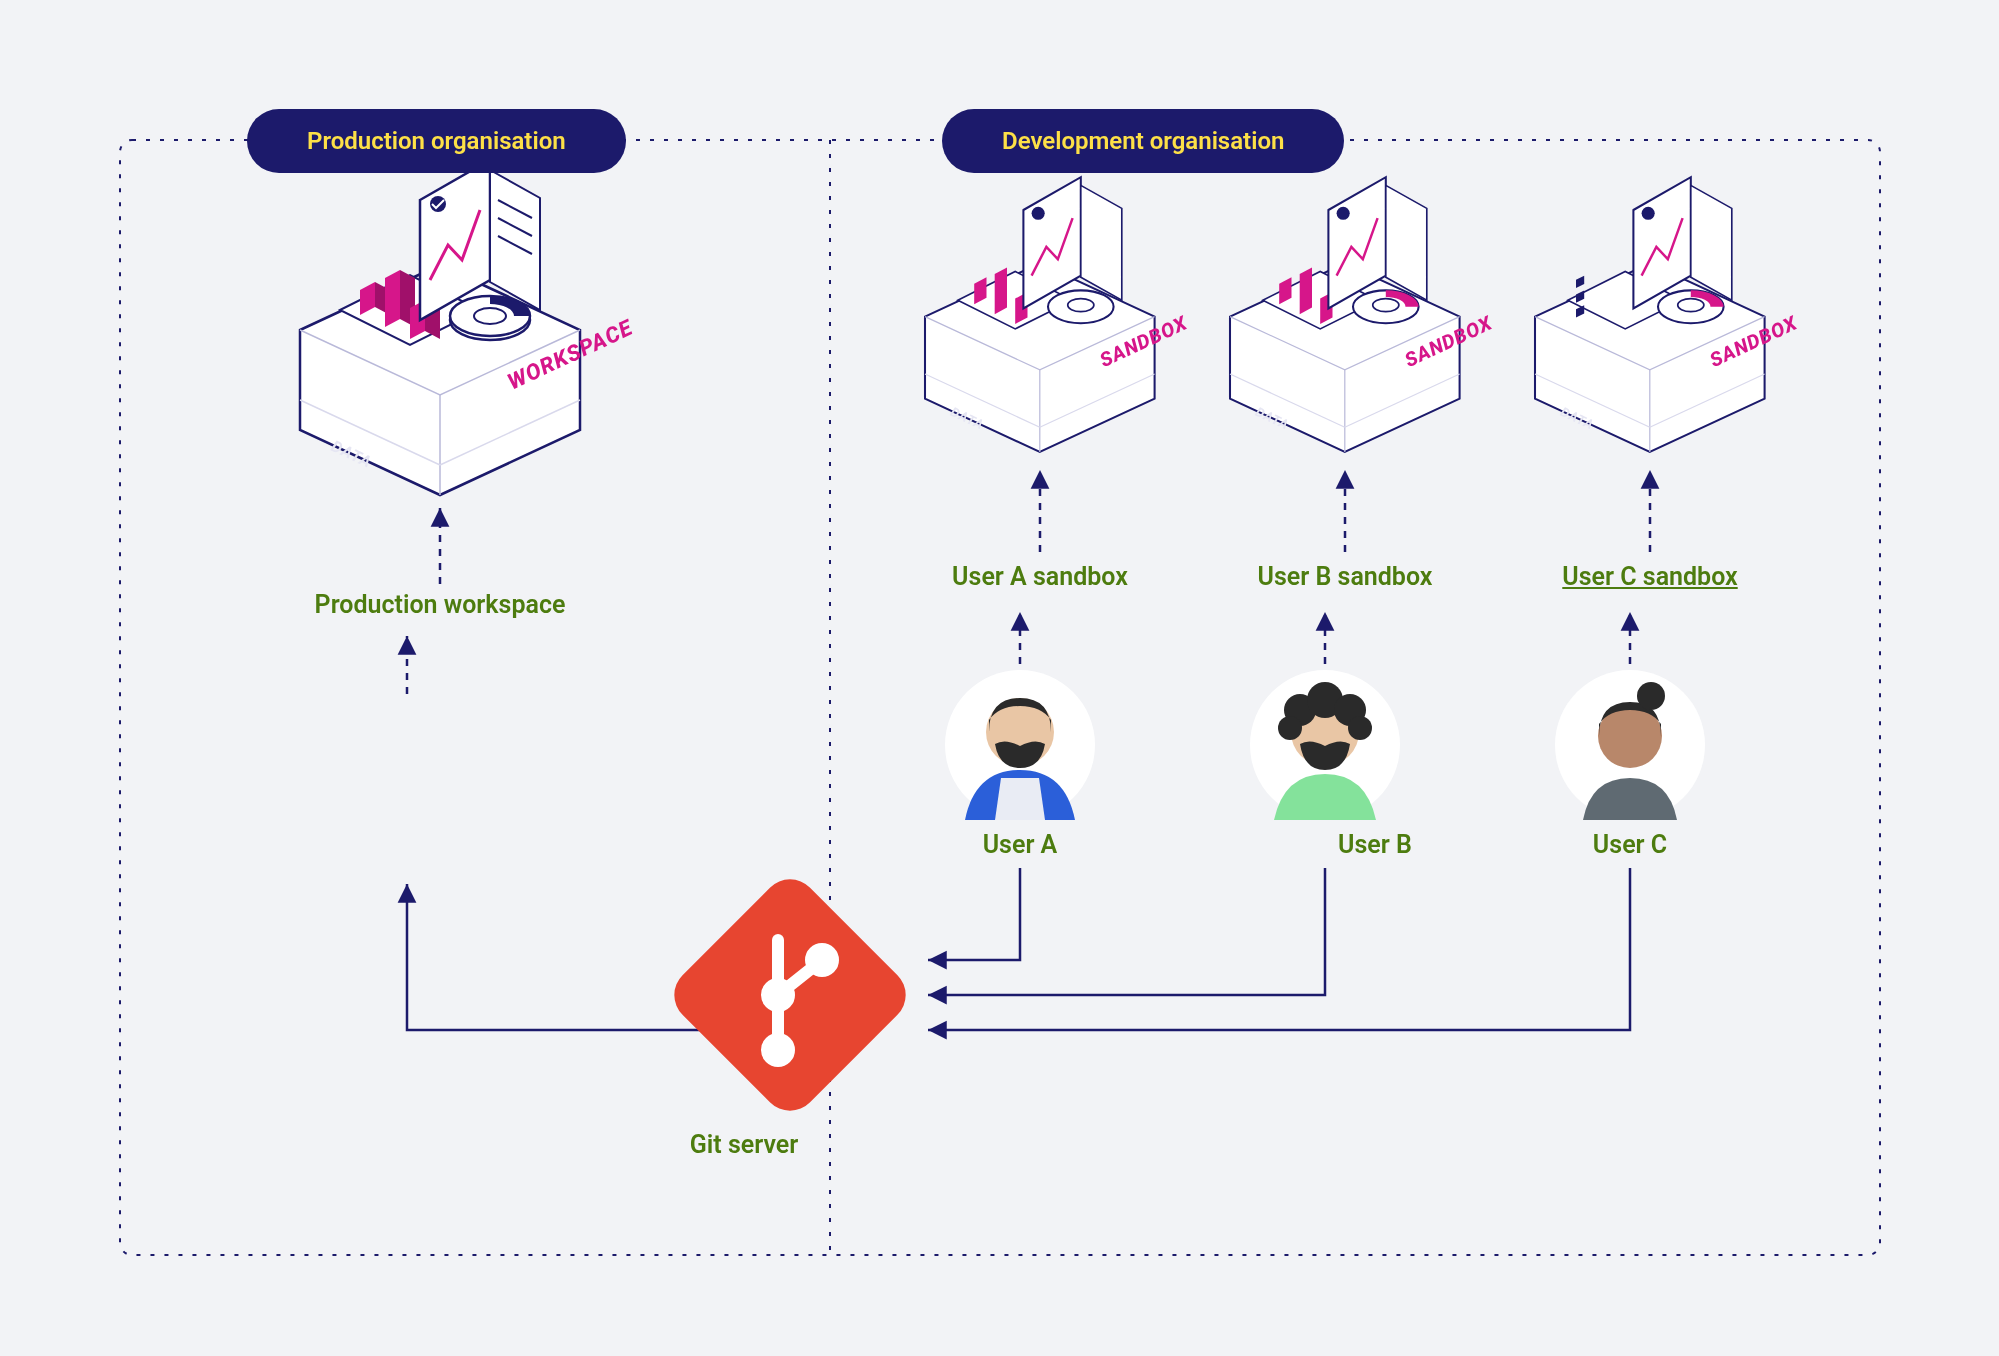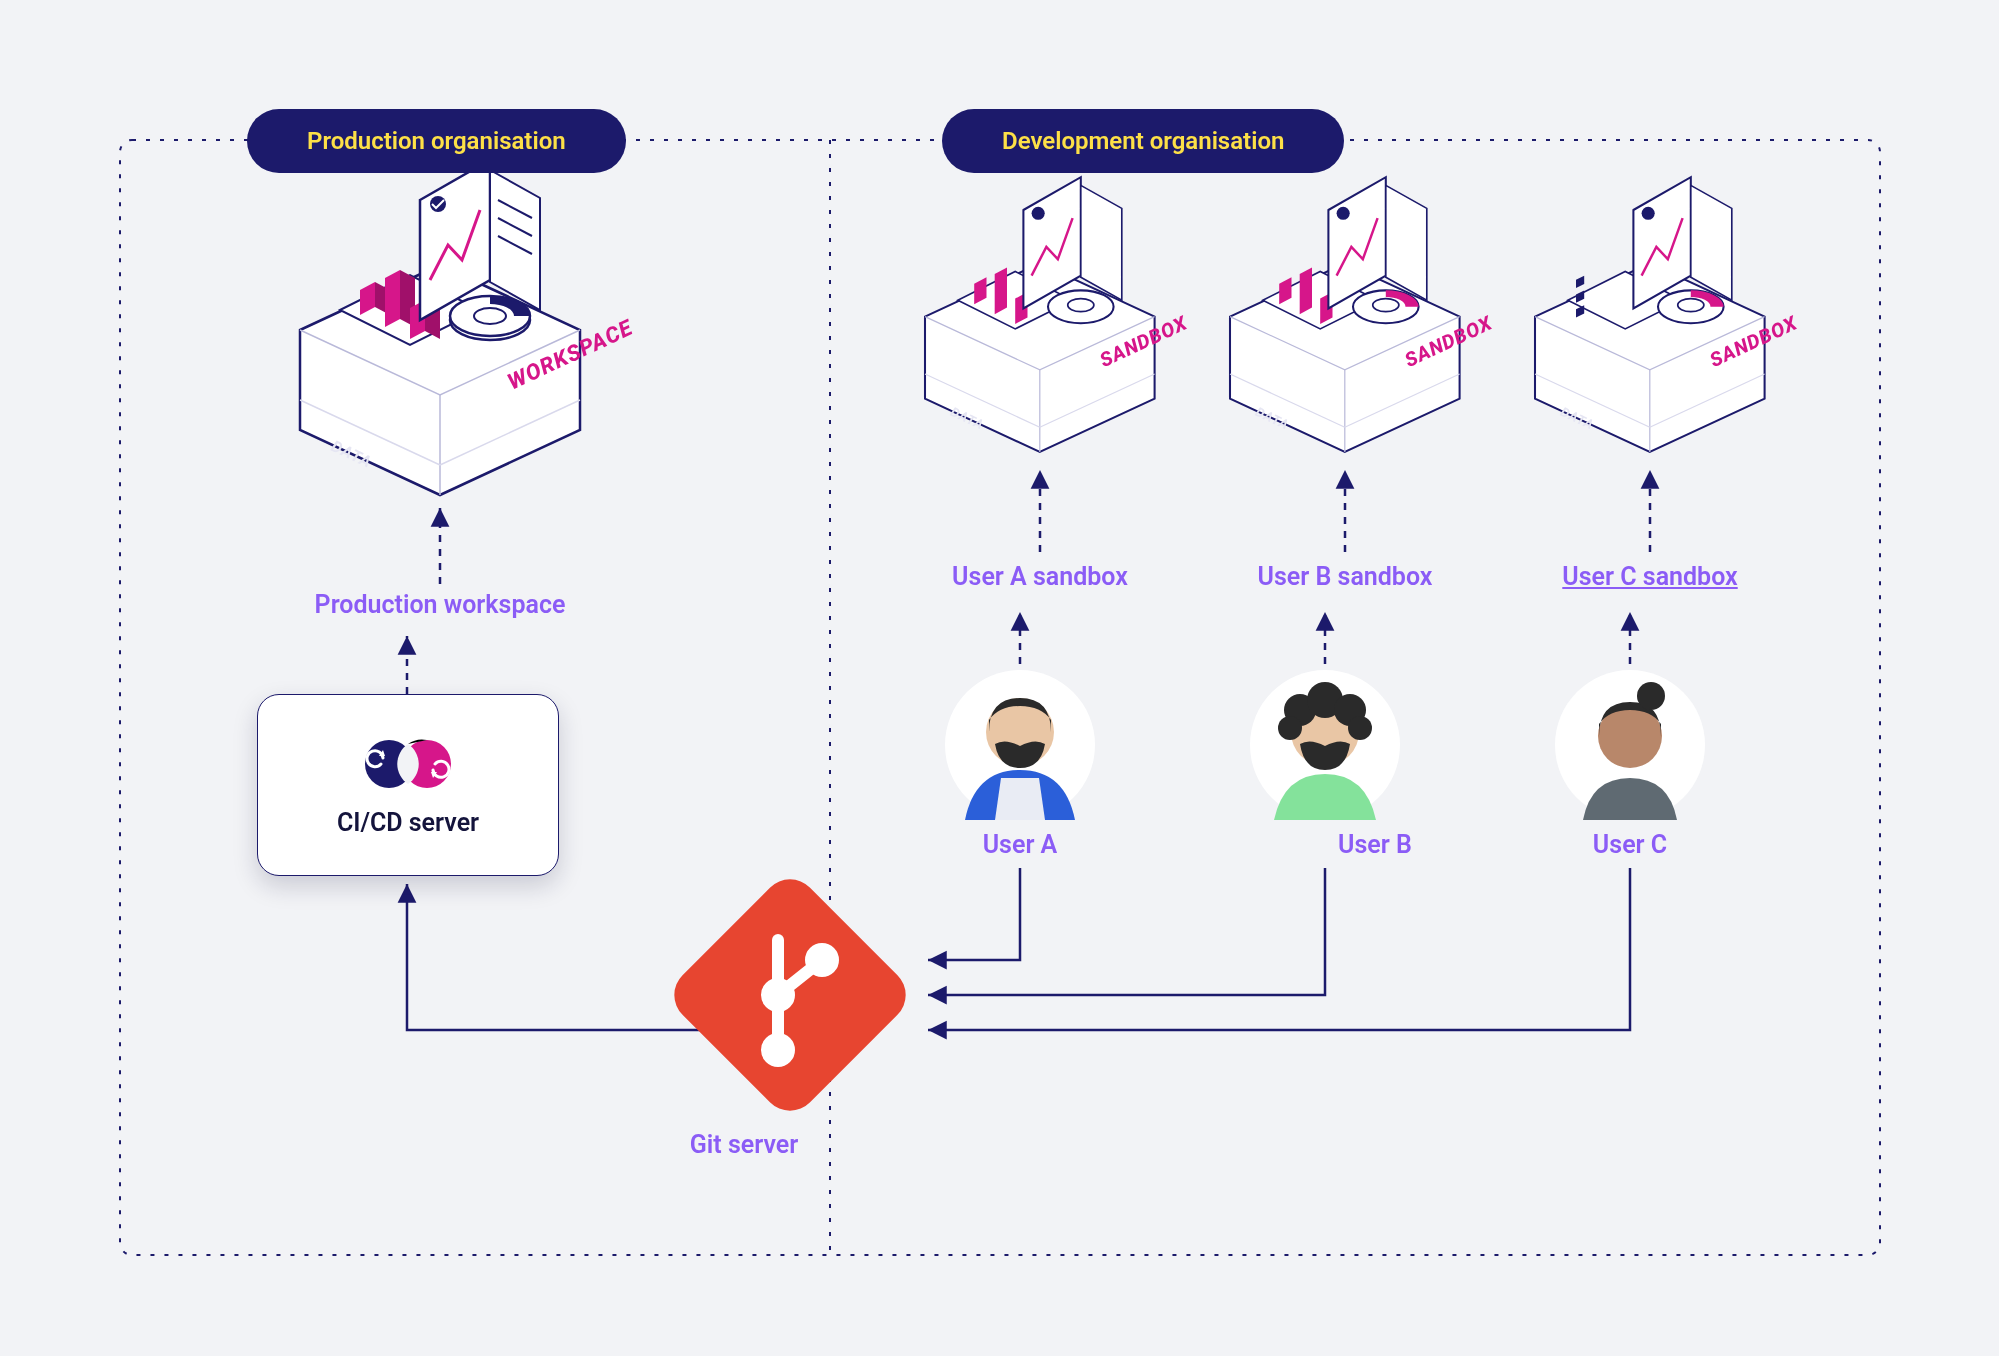--- a/index.html
+++ b/index.html
@@ -27,21 +27,21 @@
     font-weight: 600;
     font-size: 24px;
     padding: 18px 60px;
     border-radius: 40px;
     white-space: nowrap;
   }
   .label {
     position: absolute;
     font-size: 25px;
     font-weight: 600;
-    color: #8b5cf6;
+    color: #4d7c0f;
     text-align: center;
     transform: translateX(-50%);
     white-space: nowrap;
   }
   .cicd-card {
     position: absolute;
     background: #fff;
     border: 1.5px solid #1c1a6b;
     border-radius: 22px;
     box-shadow: 0 10px 24px rgba(20,20,60,0.18);
@@ -270,32 +270,14 @@
   <div class="label" style="left:1040px; top:562px;">User A sandbox</div>
   <div class="label" style="left:1345px; top:562px;">User B sandbox</div>
   <div class="label" style="left:1650px; top:562px;text-decoration:underline;">User C sandbox</div>
 
   <div class="label" style="left:1020px; top:830px;">User A</div>
   <div class="label" style="left:1375px; top:830px;">User B</div>
   <div class="label" style="left:1630px; top:830px;">User C</div>
 
   <div class="label" style="left:744px; top:1130px;">Git server</div>
 
-  <div class="cicd-card" style="left:257px; top:694px;">
-    <svg width="110" height="60" viewBox="0 0 110 60">
-      <circle cx="36" cy="30" r="24" fill="#1c1a6b"></circle>
-      <circle cx="74" cy="30" r="24" fill="#d6168a"></circle>
-      <path d="M55 12 A24 24 0 0 1 55 48 A24 24 0 0 1 55 12 Z" fill="#fff" opacity="0.0"></path>
-      <path d="M55 10 A24 24 0 0 1 74 6" stroke="#fff" stroke-width="0"></path>
-
-      <path d="M55 10
-               A24 24 0 0 1 55 50
-               A24 24 0 0 1 55 10 Z" fill="#f2f3f6"></path>
-
-      <path d="M28 30 a8 8 0 1 1 2 -6" fill="none" stroke="#fff" stroke-width="3" stroke-linecap="round"></path>
-      <polygon points="32,22 26,22 30,16" fill="#fff"></polygon>
-      <path d="M82 30 a8 8 0 1 1 -2 6" fill="none" stroke="#fff" stroke-width="3" stroke-linecap="round"></path>
-      <polygon points="78,38 84,38 80,44" fill="#fff"></polygon>
-    </svg>
-    <div class="cicd-label">CI/CD server</div>
-  </div>
 
 </div>
 
 </body></html>

